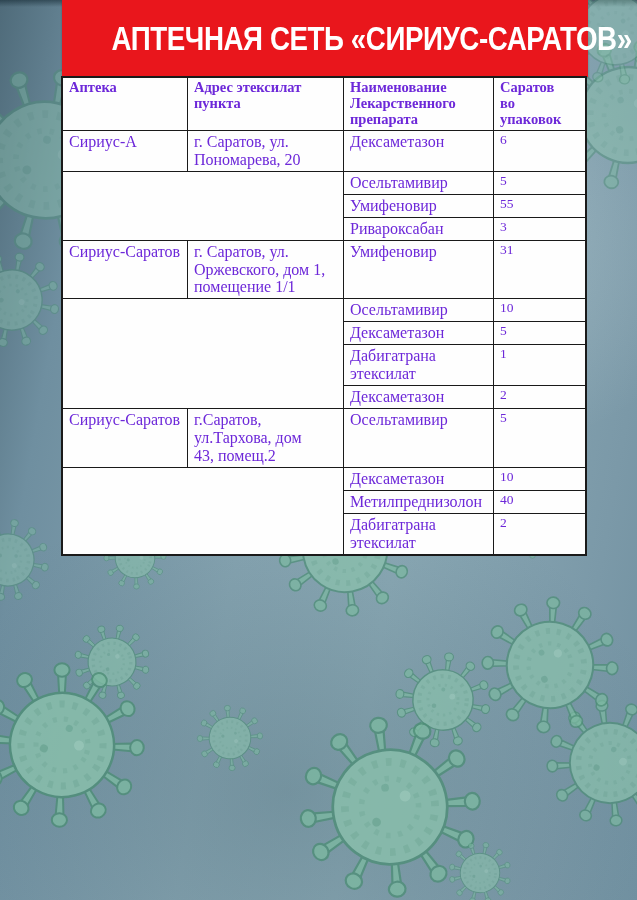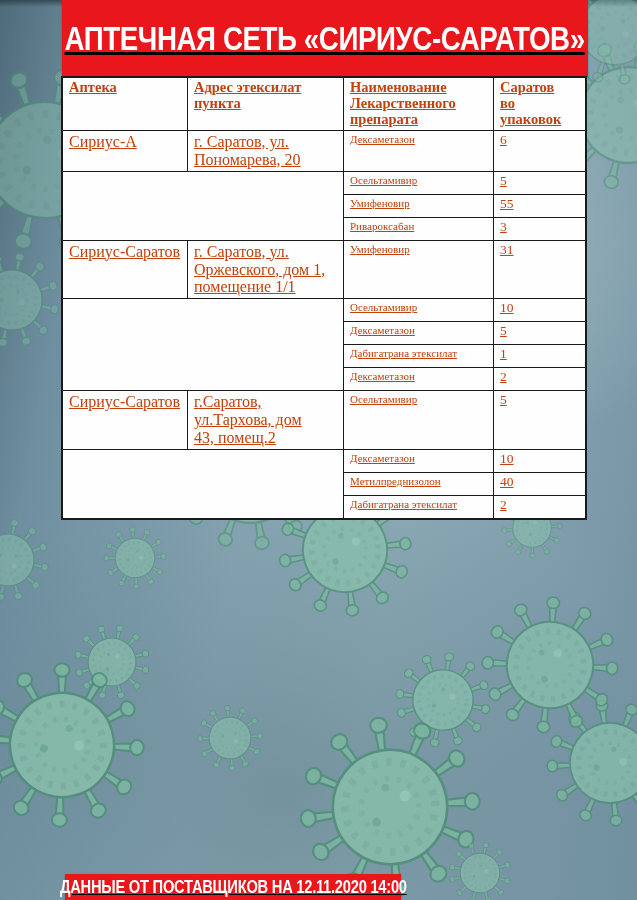--- a/index.html
+++ b/index.html
@@ -14,63 +14,61 @@
       linear-gradient(180deg, rgba(18,38,48,0.55) 0px, rgba(18,38,48,0) 7px),
       radial-gradient(ellipse 420px 300px at 68% 28%, rgba(225,238,240,0.28), rgba(225,238,240,0) 70%),
       radial-gradient(ellipse 520px 420px at 45% 88%, rgba(60,92,104,0.28), rgba(60,92,104,0) 75%),
       linear-gradient(100deg, #4f6b7a 0%, #6f8fa0 14%, #87a5b2 42%, #8ba9b5 62%, #7b99a8 88%, #7191a1 100%);
   }
   .bg-svg { position: absolute; left: 0; top: 0; width: 637px; height: 900px; }
 
   .banner {
     position: absolute;
     background: #e9161c;
-    display: flex; align-items: center; justify-content: center;
+    display: flex; align-items: center; justify-content: flex-start;
     box-shadow: 0 1px 2px rgba(0,0,0,0.25);
-    text-decoration: underline;
   }
   .banner-top { left: 62px; top: 0; width: 526px; height: 77px; }
   .banner-bottom { left: 65px; top: 874px; width: 336px; height: 26px; }
   .btxt {
     color: #ffffff;
     font-family: "Liberation Sans", sans-serif;
     font-weight: bold;
     white-space: nowrap;
     transform: scaleX(0.84);
     letter-spacing: -0.5px;
   }
   .btxt-title { font-size: 33px; }
   .btxt-footer { font-size: 17.5px; letter-spacing: -0.3px; }
 
   .table-wrap { position: absolute; left: 62px; top: 77px; }
   table.pharm {
     border-collapse: collapse;
     table-layout: fixed;
     width: 523px;
     background: #fefefe;
-    color: #c2410c;
+    color: #6d28d9;
     box-shadow: 0 0 0 1px #1a1a1a;
-    text-decoration: underline;
   }
   table.pharm th, table.pharm td {
     border: 1.6px solid #1a1a1a;
     vertical-align: top;
     padding: 2px 5px 2px 6px;
     overflow: hidden;
   }
   table.pharm th {
     text-align: left;
     font-size: 14.5px;
     font-weight: bold;
     line-height: 1.1;
     white-space: pre-line;
   }
   td.c1, td.c2 { font-size: 16px; line-height: 1.12; }
   td.c2 { white-space: pre-line; }
-  td.c3 { font-size: 11px; line-height: 1.12; height: 18px; margin-left: 35px; }
+  td.c3 { font-size: 16px; line-height: 1.12; height: 18px; margin-left: 35px; }
   td.c4 { font-size: 13.5px; line-height: 1.1; height: 18px; }
   td.filler { border: 1.6px solid #1a1a1a; }
 </style>
 </head>
 <body>
 
 <div class="stage">
 
   <svg class="bg-svg" viewBox="0 0 637 900" aria-hidden="true">
     <defs>
@@ -208,17 +206,14 @@
             <td class="c4">40</td>
           </tr>
           <tr>
             <td class="c3">Дабигатрана этексилат</td>
             <td class="c4">2</td>
           </tr>
         </tbody>
     </table>
   </div>
 
-  <div class="banner banner-bottom">
-    <span class="btxt btxt-footer">ДАННЫЕ ОТ ПОСТАВЩИКОВ НА 12.11.2020 14:00</span>
-  </div>
 
 </div>
 
 </body></html>

